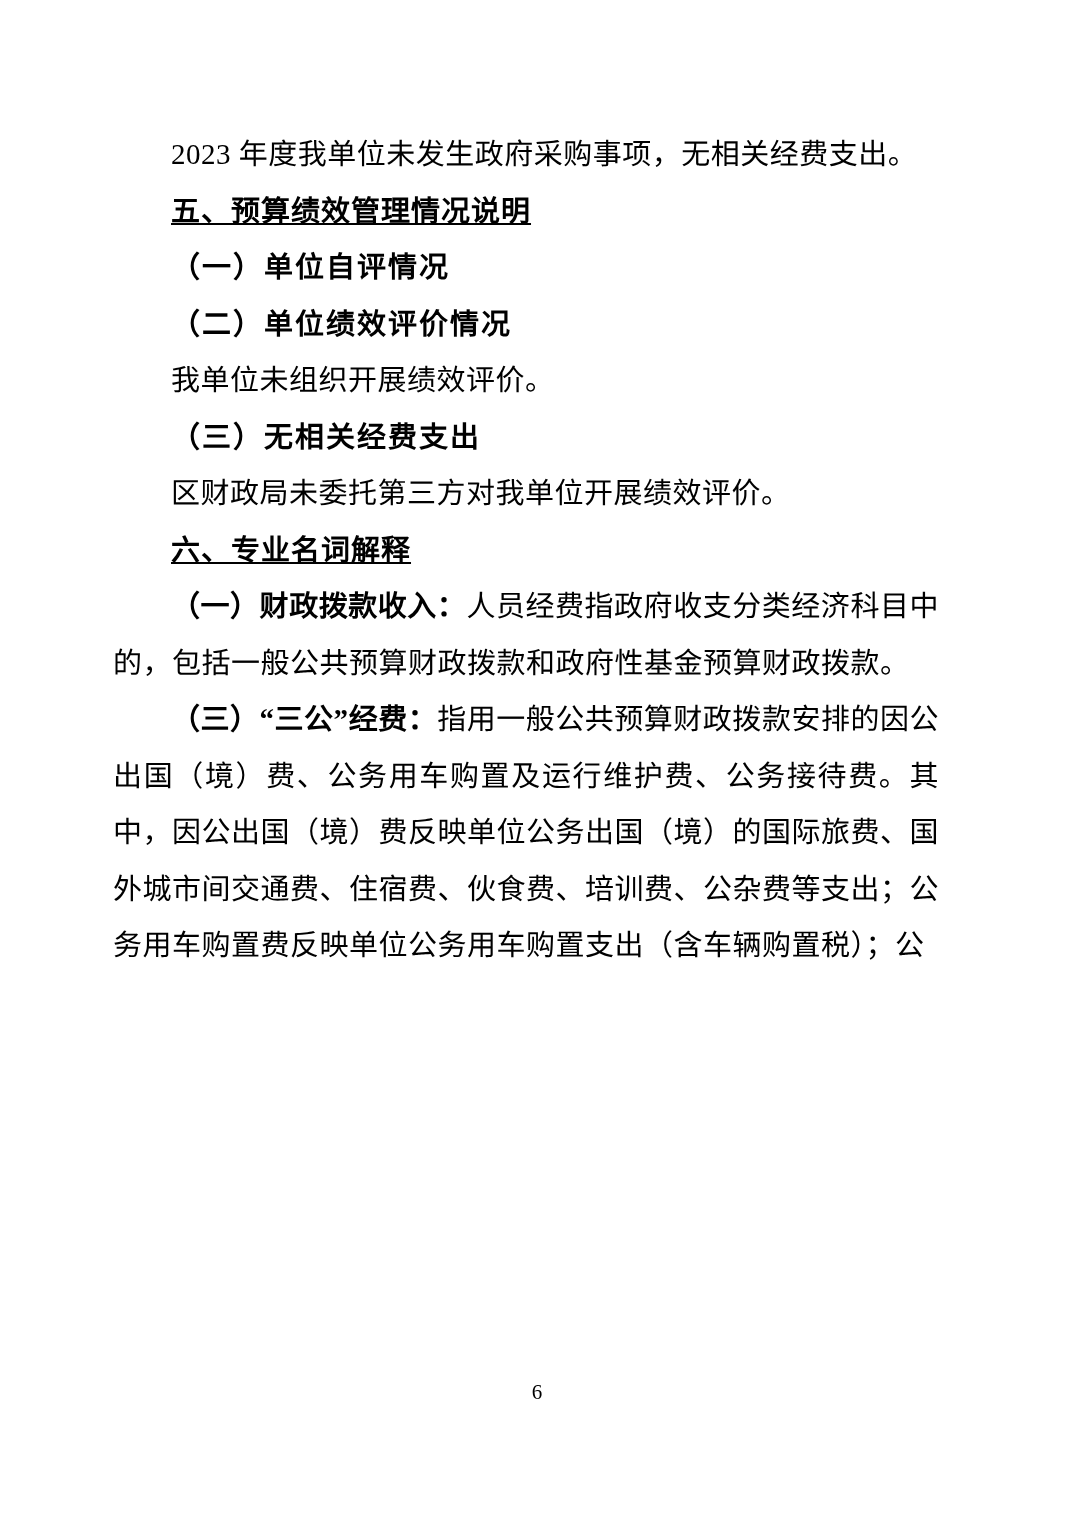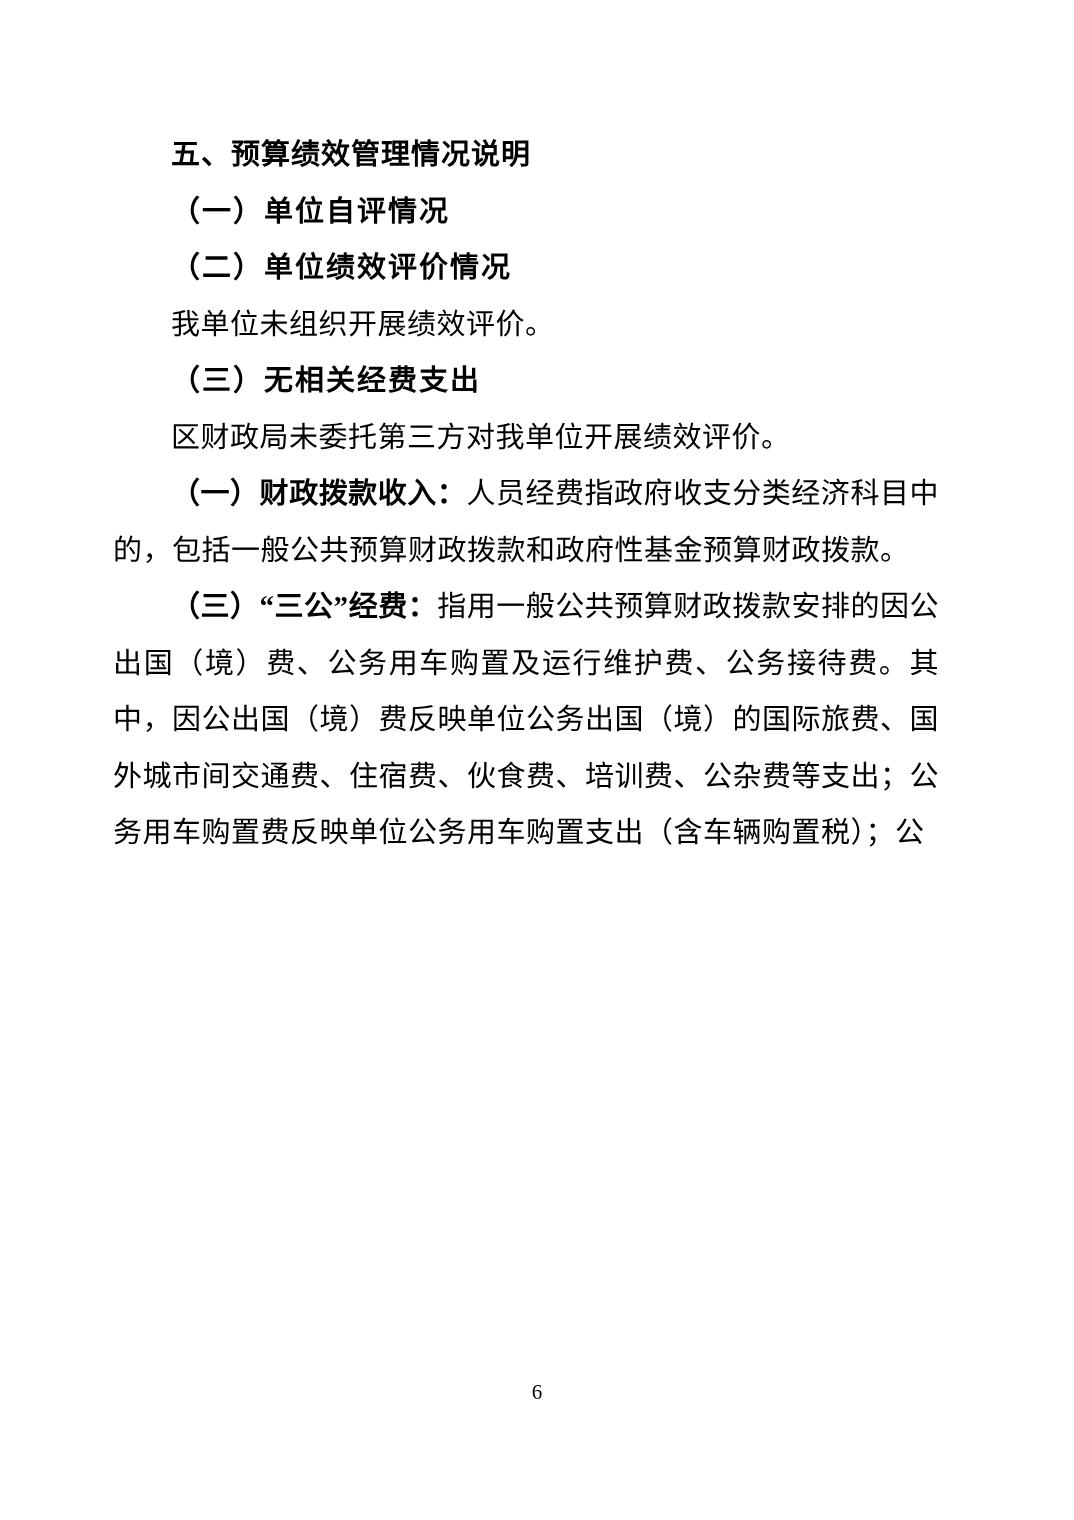--- a/index.html
+++ b/index.html
@@ -31,20 +31,21 @@
     text-justify: inter-ideograph;
     text-indent: 2em;
     letter-spacing: 0.5px;
     word-break: break-all;
   }
   .content p.heading {
     font-family: "Liberation Sans", "DejaVu Sans", sans-serif;
     font-weight: bold;
     text-align: left;
     letter-spacing: 1px;
+    text-decoration: underline;
   }
   .content p.subheading {
     font-weight: bold;
     text-align: left;
     letter-spacing: 2px;
   }
   .content p .lead {
     font-weight: bold;
   }
   .footer {
@@ -59,34 +60,36 @@
     font-family: "Liberation Serif", "DejaVu Serif", serif;
     color: #000000;
   }
 </style>
 </head>
 <body>
 
 <div class="page">
   <div class="content">
 
+    <p class="body">2023 年度我单位未发生政府采购事项，无相关经费支出。</p>
 
     <p class="heading">五、预算绩效管理情况说明</p>
 
     <p class="subheading">（一）单位自评情况</p>
 
 
     <p class="subheading">（二）单位绩效评价情况</p>
 
     <p class="body">我单位未组织开展绩效评价。</p>
 
     <p class="subheading">（三）无相关经费支出</p>
 
     <p class="body">区财政局未委托第三方对我单位开展绩效评价。</p>
 
+    <p class="heading">六、专业名词解释</p>
 
     <p class="body">
       <span class="lead">（一）财政拨款收入：</span><span>人员经费指政府收支分类经济科目中的，包括一般公共预算财政拨款和政府性基金预算财政拨款。</span>
     </p>
 
 
     <p class="body">
       <span class="lead">（三）“三公”经费：</span><span>指用一般公共预算财政拨款安排的因公出国（境）费、公务用车购置及运行维护费、公务接待费。其中，因公出国（境）费反映单位公务出国（境）的国际旅费、国外城市间交通费、住宿费、伙食费、培训费、公杂费等支出；公务用车购置费反映单位公务用车购置支出（含车辆购置税）；公</span>
     </p>
 

